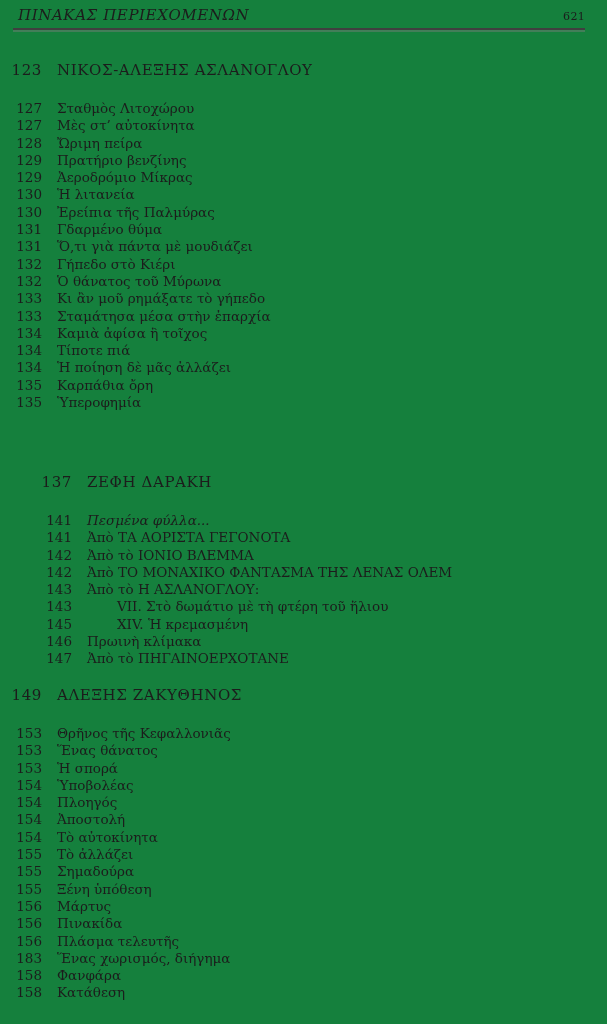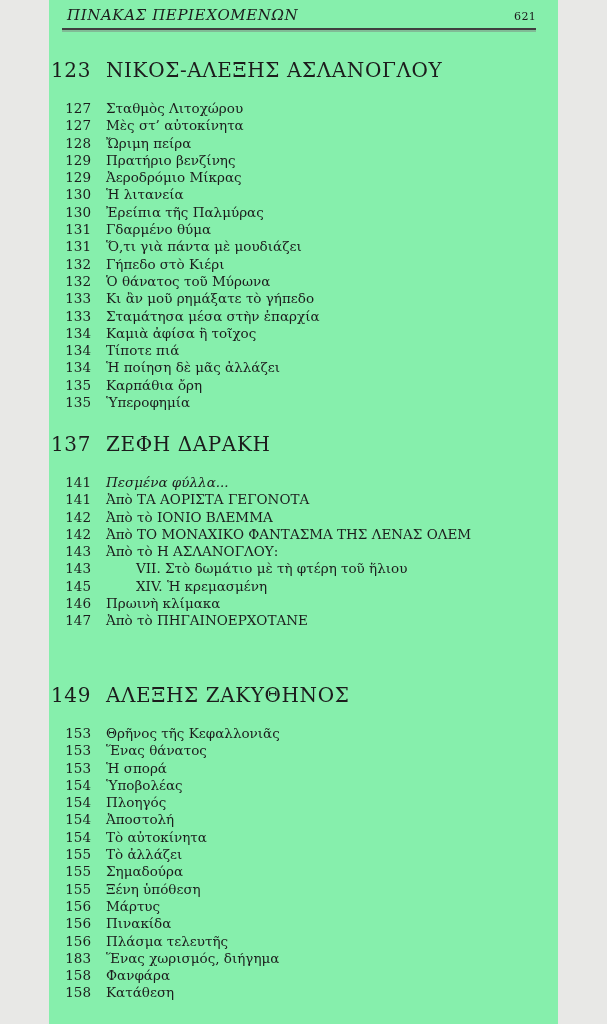--- a/index.html
+++ b/index.html
@@ -1,21 +1,21 @@
 <!DOCTYPE html>
 <html lang="el"><head>
 <meta charset="utf-8">
 <title>ΠΙΝΑΚΑΣ ΠΕΡΙΕΧΟΜΕΝΩΝ — 621</title>
 <style>
   html,body{margin:0;padding:0;background:#e8e8e6;}
   .page{
     position:relative;
-    width:509px;height:1024px;
+    width:607px;height:1024px;
     margin:0 auto;
-    background:#86efac;
+    background:#15803d;
     color:#1c1c1c;
     font-family:"DejaVu Serif","Liberation Serif",serif;
     overflow:hidden;
   }
   
   .running-head{
     position:absolute;top:6px;left:18px;right:22px;
     display:flex;justify-content:space-between;align-items:baseline;
   }
   .running-title{
@@ -29,25 +29,25 @@
     letter-spacing:.3px;
   }
   .head-rule{
     position:absolute;top:28px;left:13px;right:22px;
     height:2px;background:#3f3f3f;
     box-shadow:0 2px 0 rgba(125,125,125,.45);
   }
   
   .section{position:absolute;left:0;right:10px;}
   .section.sec-0{top:60px;}
-  .section.sec-1{top:434px;}
+  .section.sec-1{top:472px;padding-left:30px;}
   .section.sec-2{top:685px;}
   .section-heading{
     display:flex;
-    font-size:20px;
+    font-size:15px;
     line-height:20px;
     letter-spacing:.6px;
     margin:0 0 20px 0;
     font-weight:normal;
     white-space:nowrap;
   }
   .row{display:flex;}
   .num{
     flex:0 0 42px;
     text-align:right;

